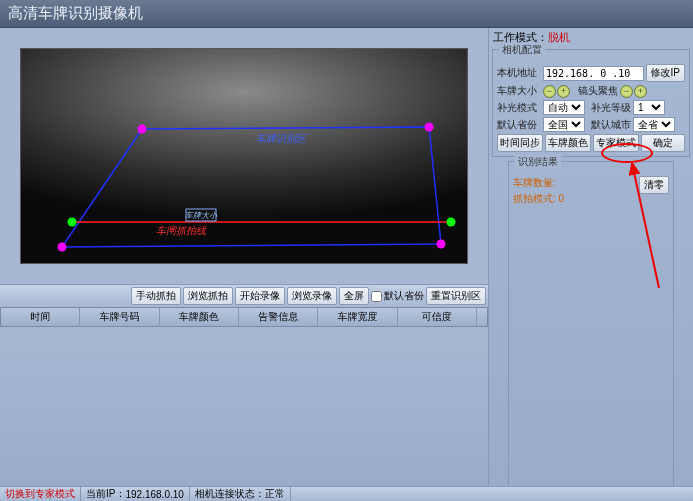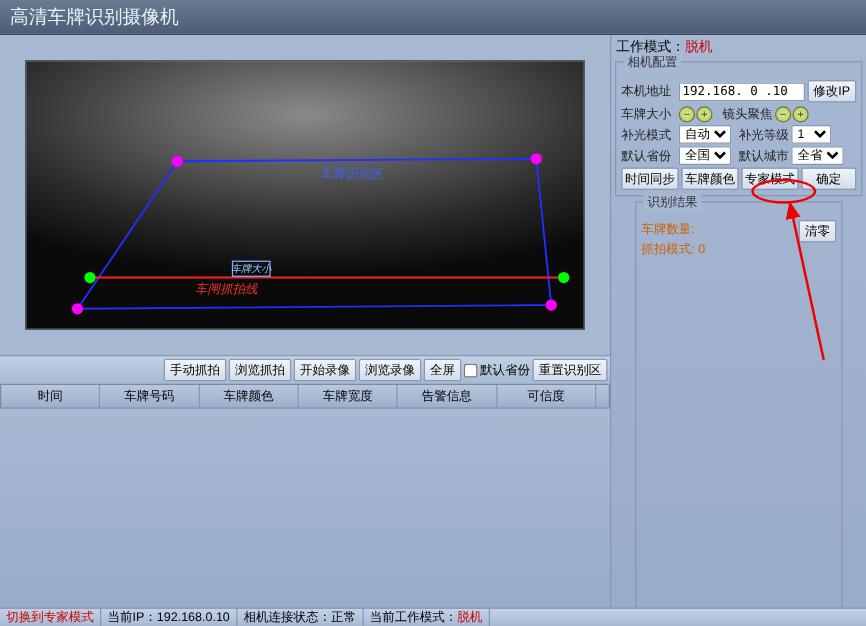--- a/index.html
+++ b/index.html
@@ -79,22 +79,22 @@
         <input type="checkbox" style="">
         <span>默认省份</span>
       </label>
       <button class="btn">重置识别区</button>
     </div>
 
     <div class="headers">
       <div>时间</div>
       <div>车牌号码</div>
       <div>车牌颜色</div>
+      <div>告警信息</div>
       <div>车牌宽度</div>
-      <div>告警信息</div>
       <div>可信度</div>
       <div style="flex:0 0 10px"></div>
     </div>
     <div class="list-area"></div>
   </div>
 
   <div class="right">
     <div class="workmode">
       <span>工作模式：</span><span class="v">脱机</span>
     </div>
@@ -160,17 +160,13 @@
 <div class="status">
   <div class="cell red">切换到专家模式</div>
   <div class="cell">
     <span>当前IP：</span>
       <span>192.168.0.10</span>
   </div>
   <div class="cell">
     <span>相机连接状态：</span>
       <span>正常</span>
   </div>
-  <div class="cell">
-    <span>当前工作模式：</span>
-      <span class="red">脱机</span>
-  </div>
 </div>
 
 </body></html>

